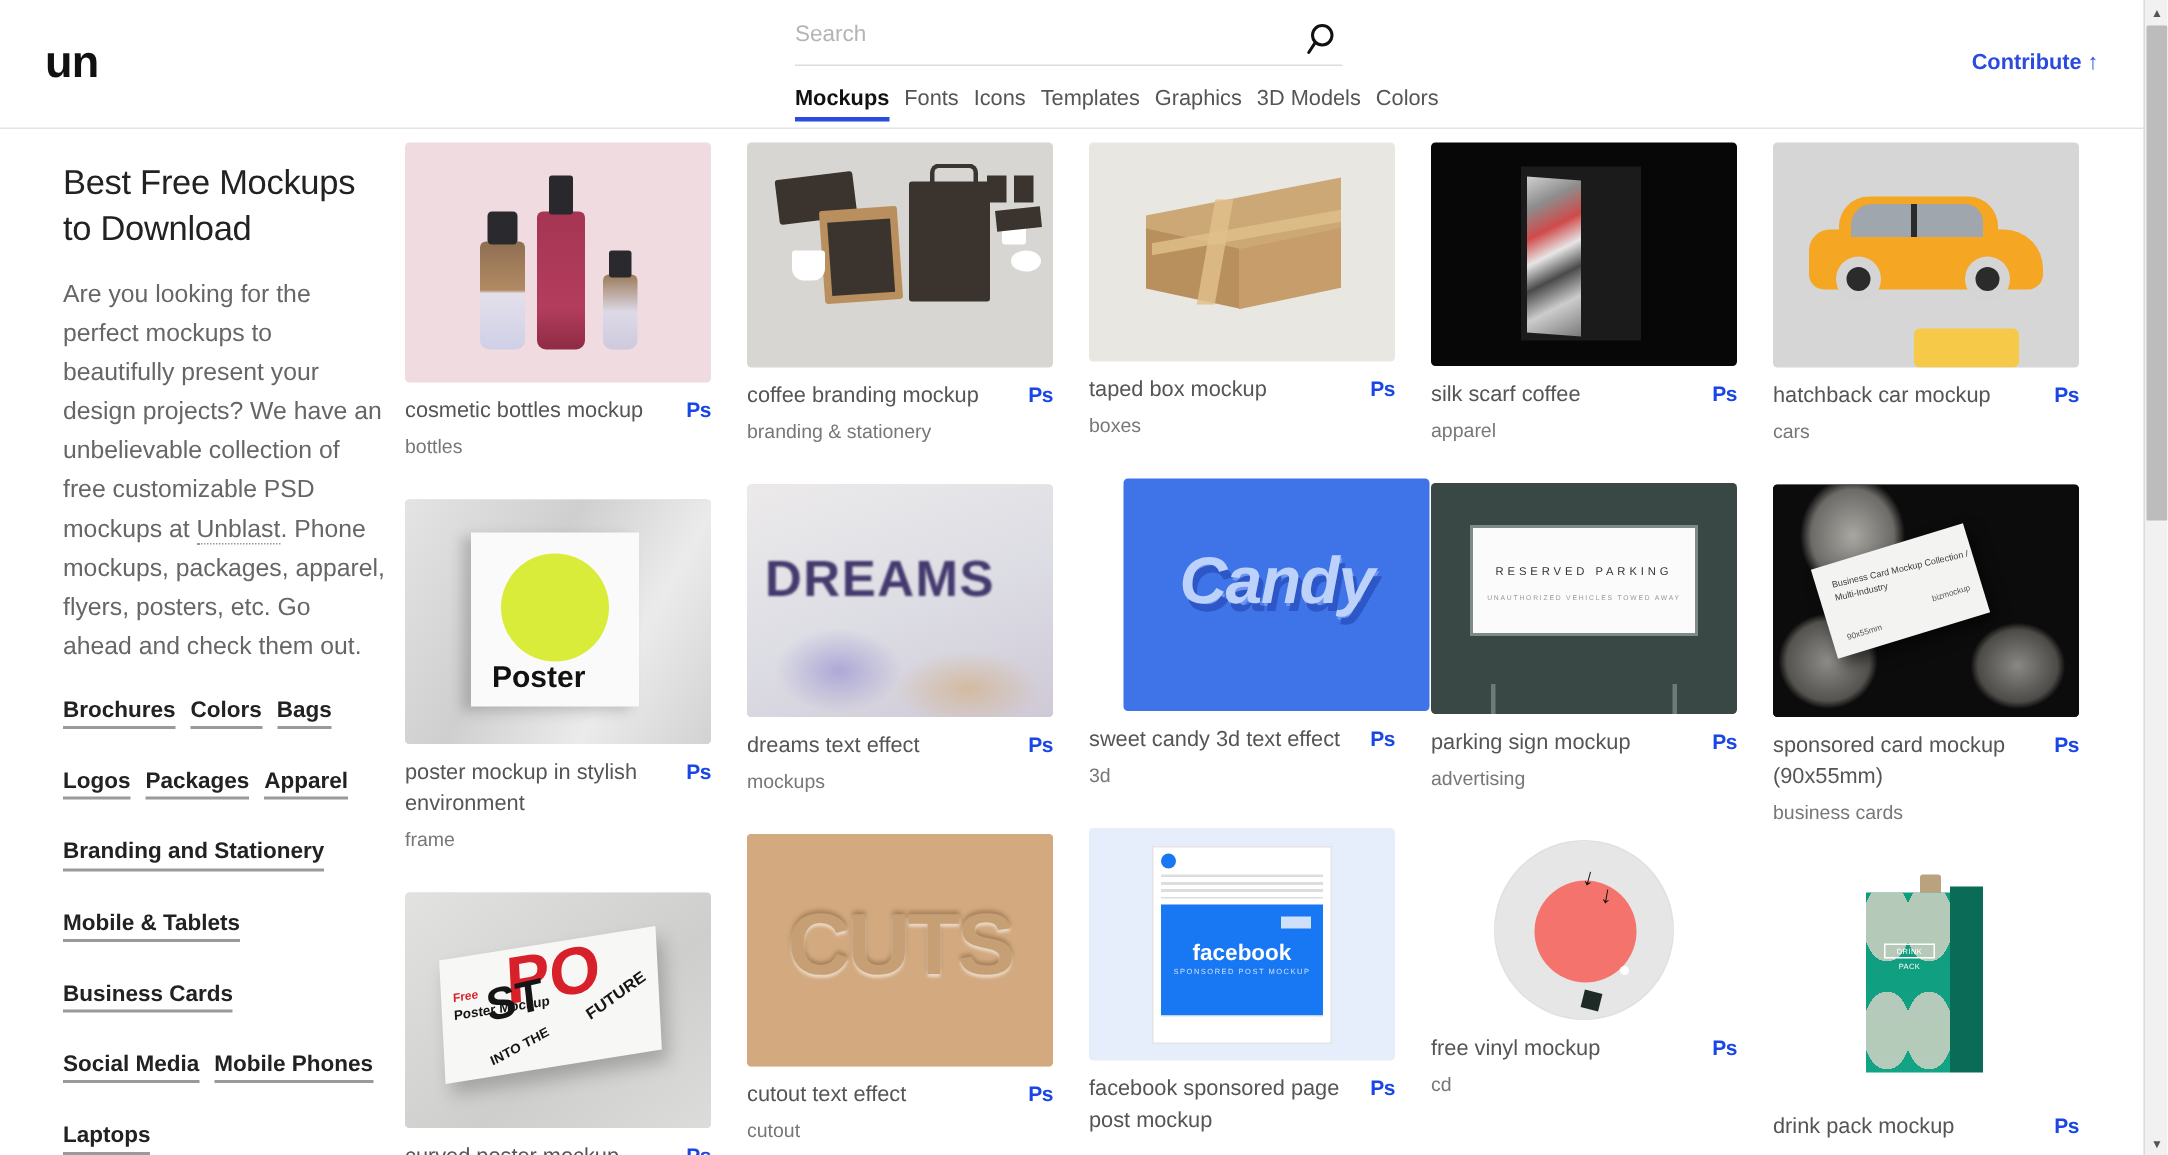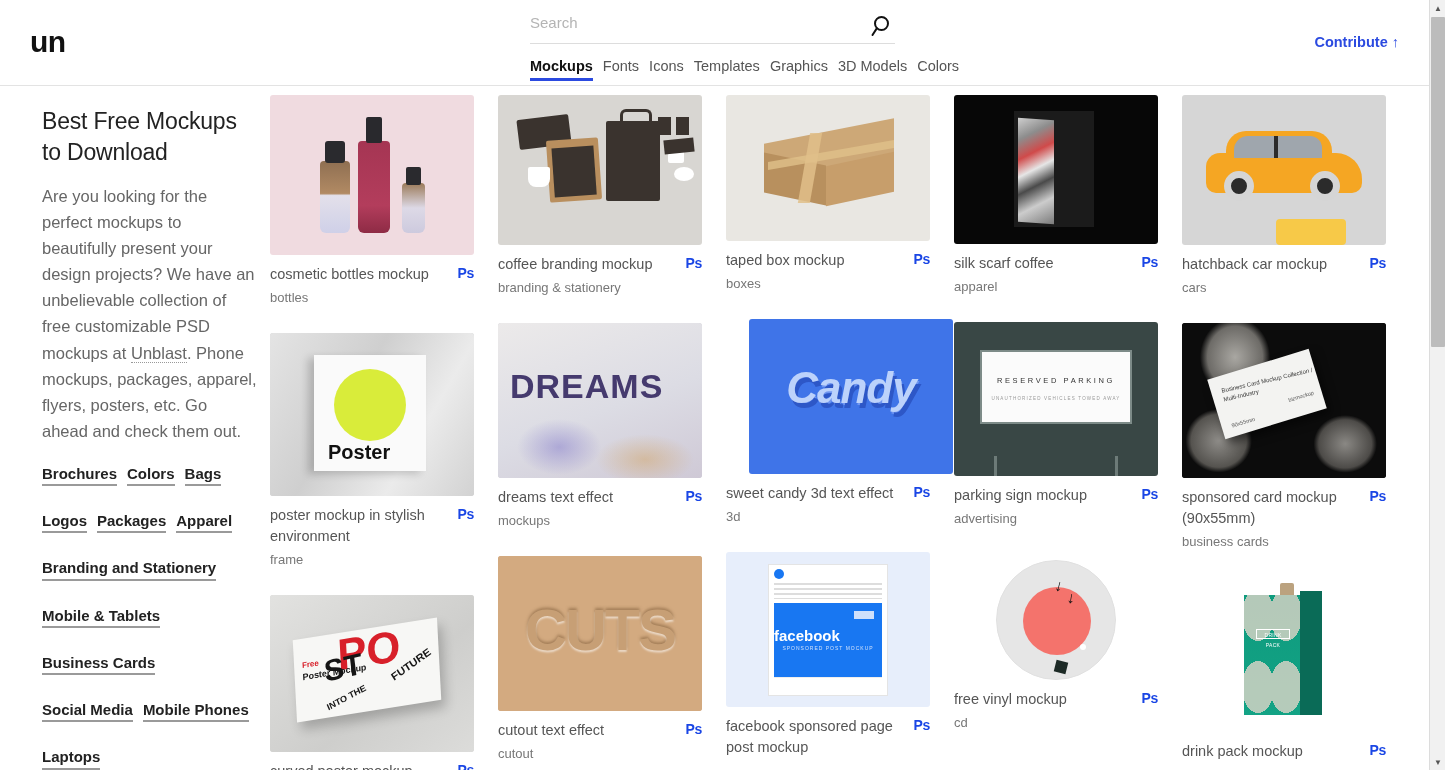--- a/index.html
+++ b/index.html
@@ -255,21 +255,21 @@
             text-shadow: 0 2px 2px rgba(255,255,255,.55), 0 -2px 3px rgba(120,85,50,.5);
             letter-spacing:-2px; }
 
   
   .fb-card { position:absolute; left:42px; top:12px; width:120px; height:132px; background:#fff; border:1px solid #e4e4e4; }
   .fb-head { position:absolute; left:5px; top:4px; width:110px; height:12px; }
   .fb-dot { position:absolute; left:0; top:0; width:10px; height:10px; border-radius:50%; background:#1877f2; }
   .fb-lines { position:absolute; left:5px; top:18px; width:108px; height:16px; background:
       repeating-linear-gradient(180deg,#ddd 0 2px, transparent 2px 5px); }
   .fb-blue { position:absolute; left:5px; top:38px; width:108px; height:74px; background:#1877f2; }
-  .fb-word { position:absolute; left:0; right:0; top:24px; font-size:15px; font-weight:700; color:#fff; }
+  .fb-word { position:absolute; left:0; right:0; top:24px; text-align:center; font-size:15px; font-weight:700; color:#fff; }
   .fb-sub { position:absolute; left:0; right:0; top:42px; text-align:center; font-size:5px; color:#cfe0fb; letter-spacing:1px; }
   .fb-tag { position:absolute; right:8px; top:8px; width:20px; height:8px; background:#cfe0fb; }
   .fb-foot { position:absolute; left:5px; bottom:4px; width:108px; height:14px; border-top:1px solid #eee; }
 
   
   .vn-disc { position:absolute; left:42px; top:6px; width:120px; height:120px; border-radius:50%;
              background: radial-gradient(circle, #f2f2f2 0 38%, #e6e6e6 38% 100%);
              border:1px solid #e0e0e0; }
   .vn-lbl { position:absolute; left:26px; top:26px; width:68px; height:68px; border-radius:50%; background:#f4736c; }
   .vn-hole { position:absolute; left:57px; top:57px; width:6px; height:6px; border-radius:50%; background:#fff; }

